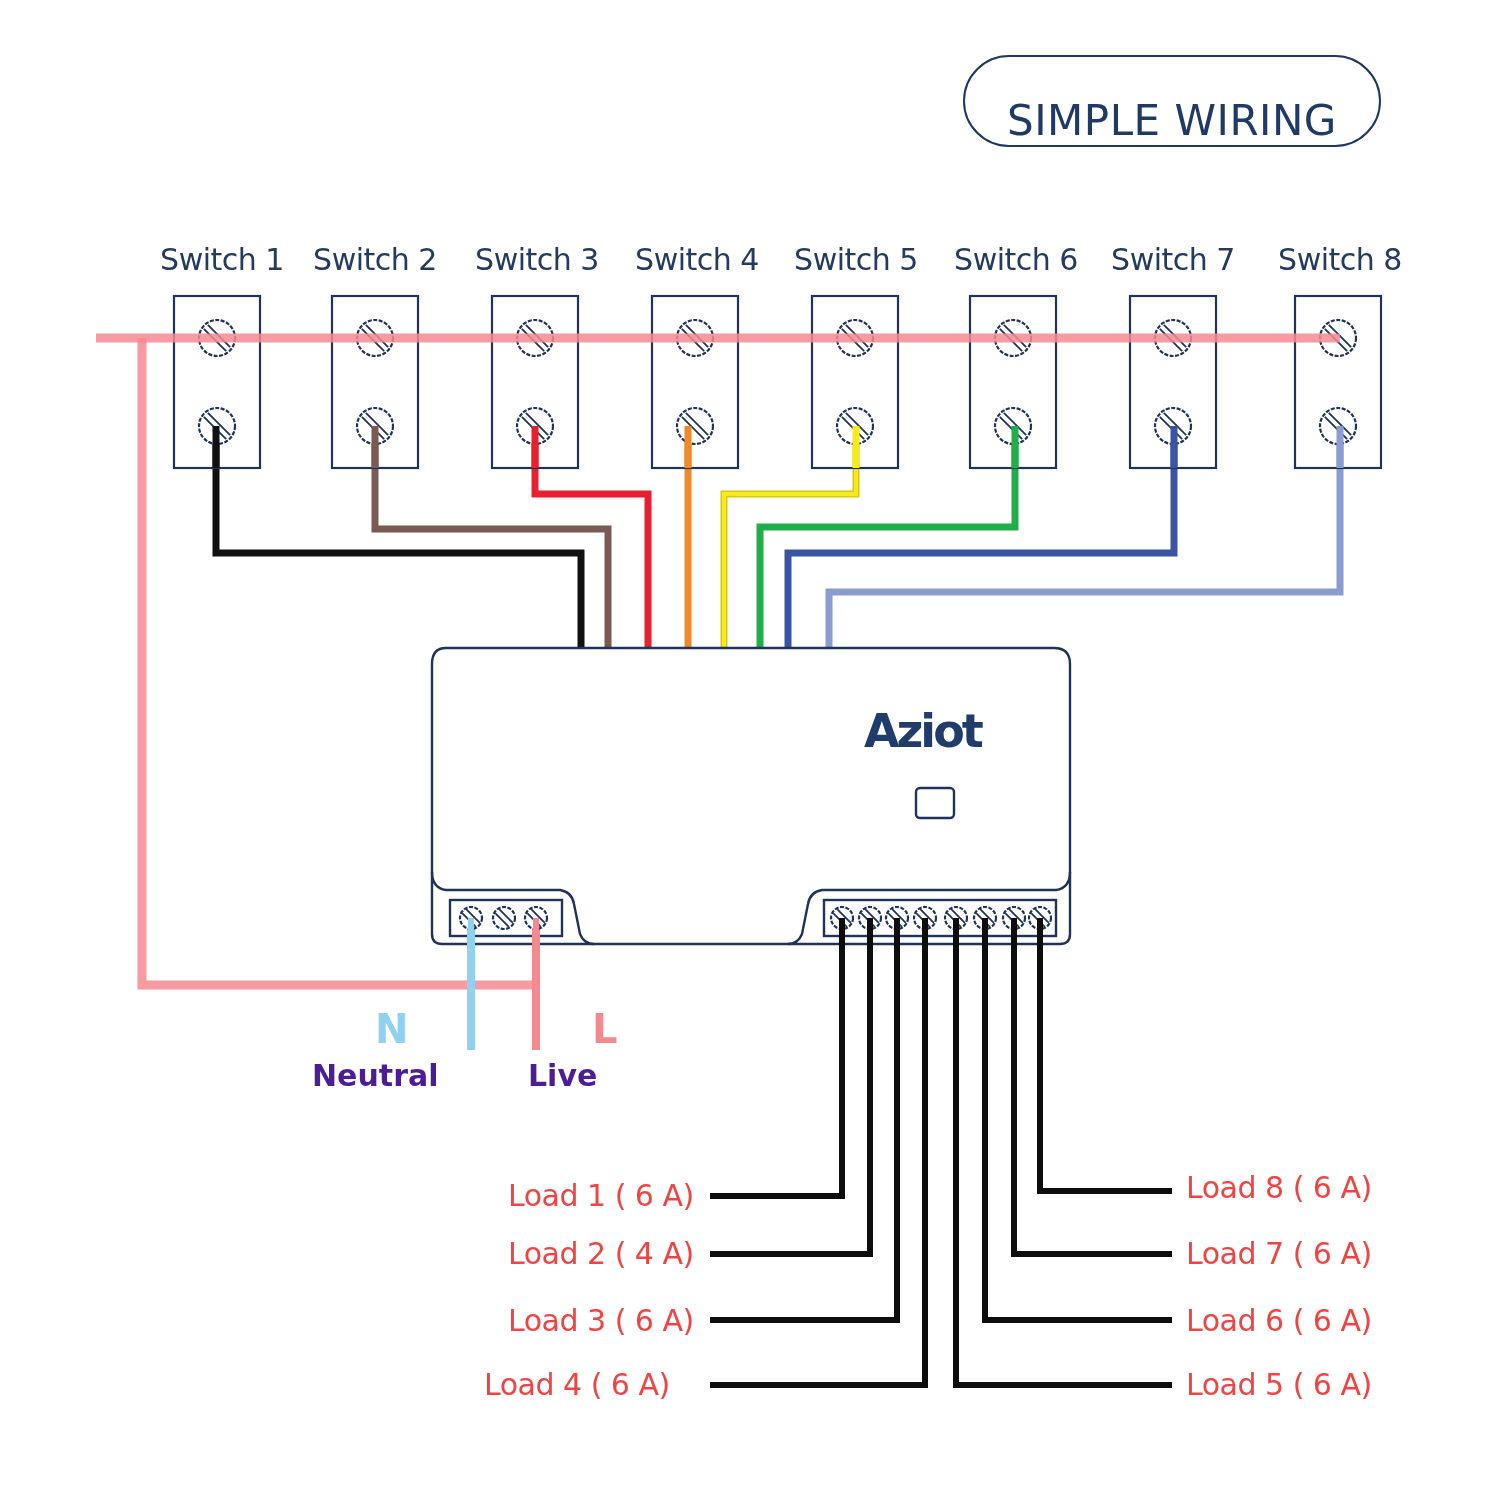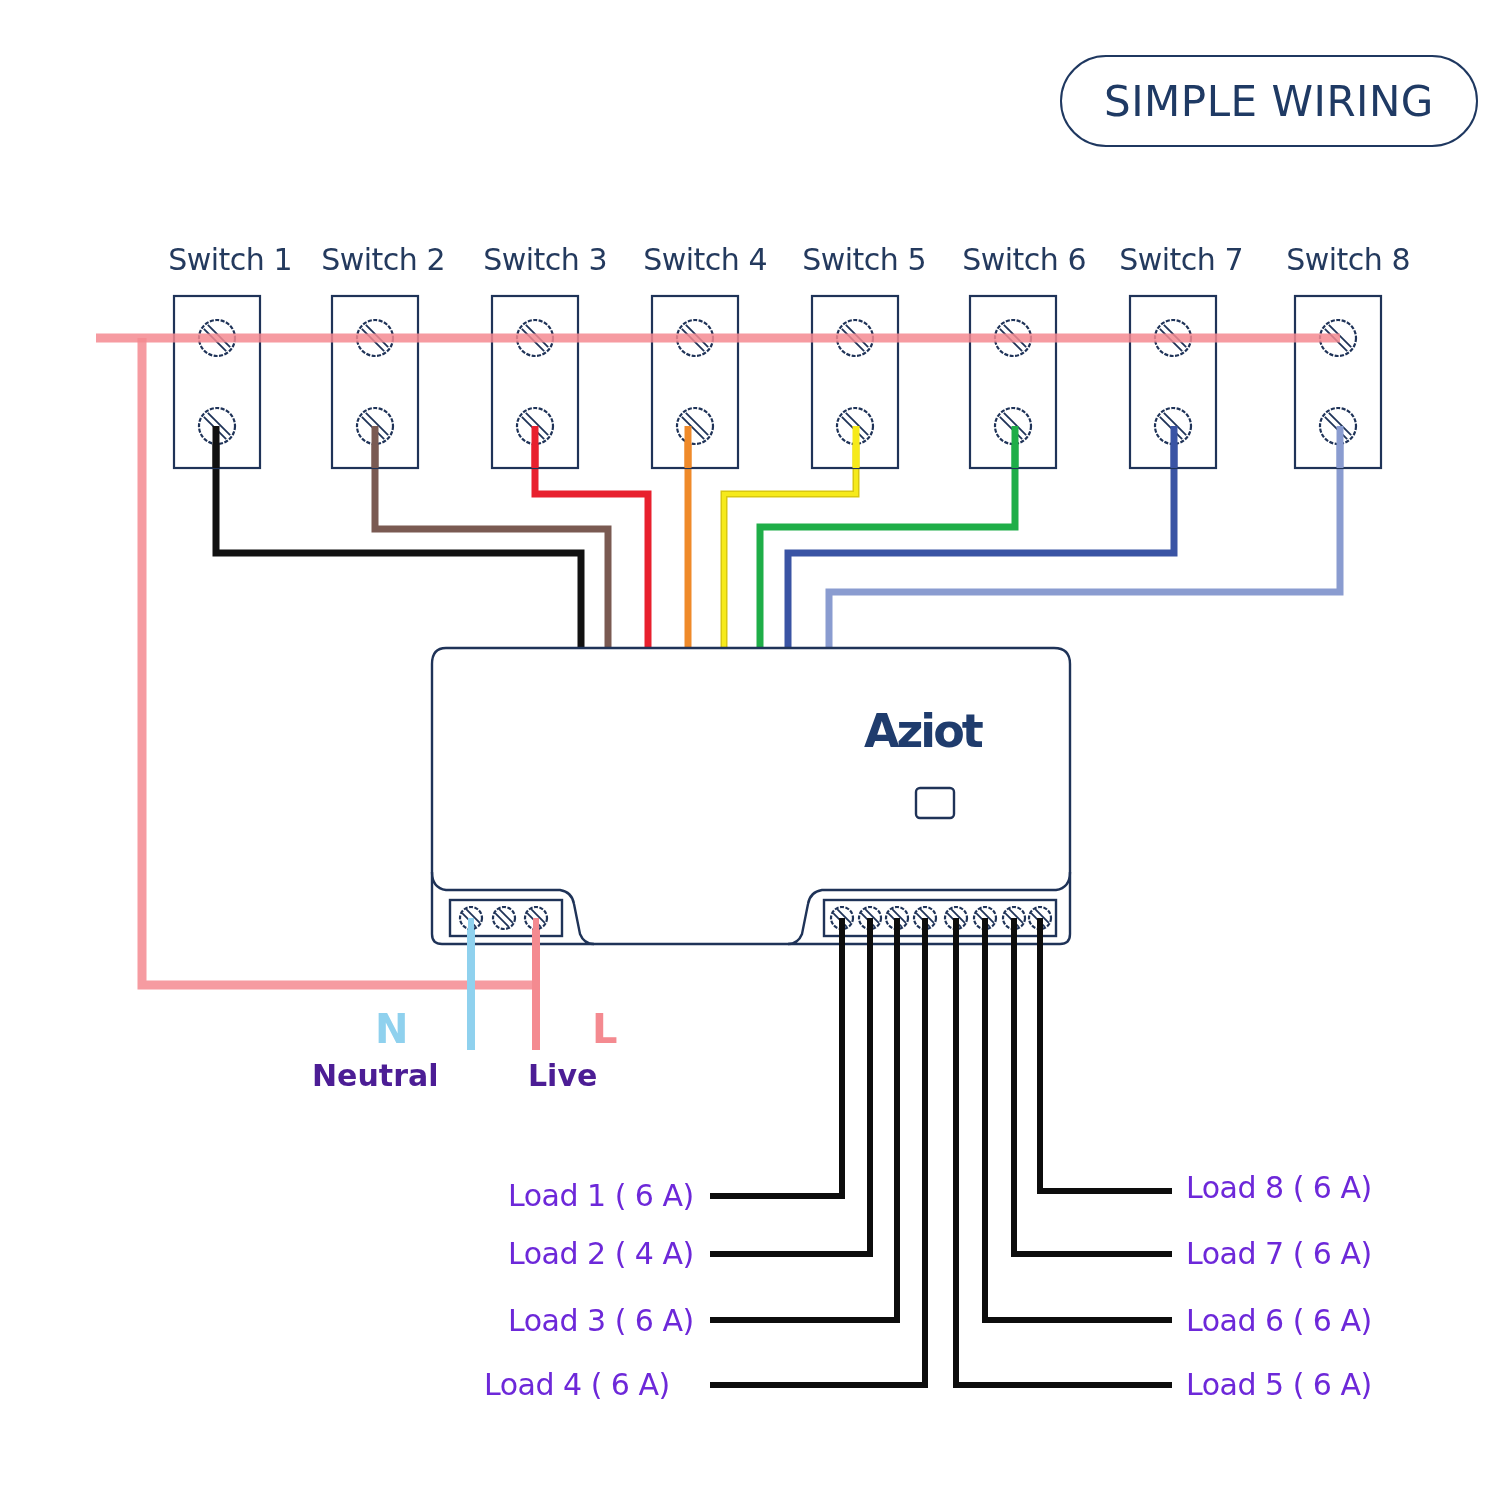--- a/index.html
+++ b/index.html
@@ -1,29 +1,29 @@
 <!DOCTYPE html>
 <html><head>
 <meta charset="utf-8">
 <style>
   html, body { margin: 0; padding: 0; background: #ffffff; }
   body { width: 1500px; height: 1500px; position: relative; overflow: hidden; font-family: "DejaVu Sans", sans-serif; }
   #diagram { position: absolute; left: 0; top: 0; width: 1500px; height: 1500px; }
   .badge {
-    position: absolute; left: 1060px; top: 55px; width: 418px; height: 92px;
+    position: absolute; left: 963px; top: 55px; width: 418px; height: 92px;
     border: 2.5px solid #1f3860; border-radius: 48px; box-sizing: border-box;
-    display: flex; align-items: center; justify-content: center;
+    display: flex; align-items: flex-end; justify-content: center;
     color: #1f3a64; font-family: "DejaVu Sans", sans-serif; font-size: 42px; letter-spacing: 0.5px;
   }
   .sw-label {
-    position: absolute; top: 242px; width: 140px; text-align: right;
+    position: absolute; top: 242px; width: 140px; text-align: center;
     font-family: "DejaVu Sans", sans-serif; font-size: 30px; color: #243a5e; letter-spacing: -0.5px;
   }
   .load-label {
-    position: absolute; font-family: "DejaVu Sans", sans-serif; font-size: 30px; color: #6d28d9; letter-spacing: -0.5px;
+    position: absolute; font-family: "DejaVu Sans", sans-serif; font-size: 30px; color: #ef4444; letter-spacing: -0.5px;
     white-space: nowrap;
   }
   .nl-letter { position: absolute; font-family: "DejaVu Sans", sans-serif; font-weight: bold; font-size: 40px; }
   .nl-word { position: absolute; font-family: "DejaVu Sans", sans-serif; font-weight: bold; font-size: 30px; color: #4c1d95; }
   .brand { position: absolute; left: 864px; top: 704px; font-family: "DejaVu Sans", sans-serif; font-weight: bold; font-size: 46px; color: #1f3c6d; letter-spacing: -3px; text-align: right; }
 </style>
 </head>
 <body>
 
 <div class="badge">

